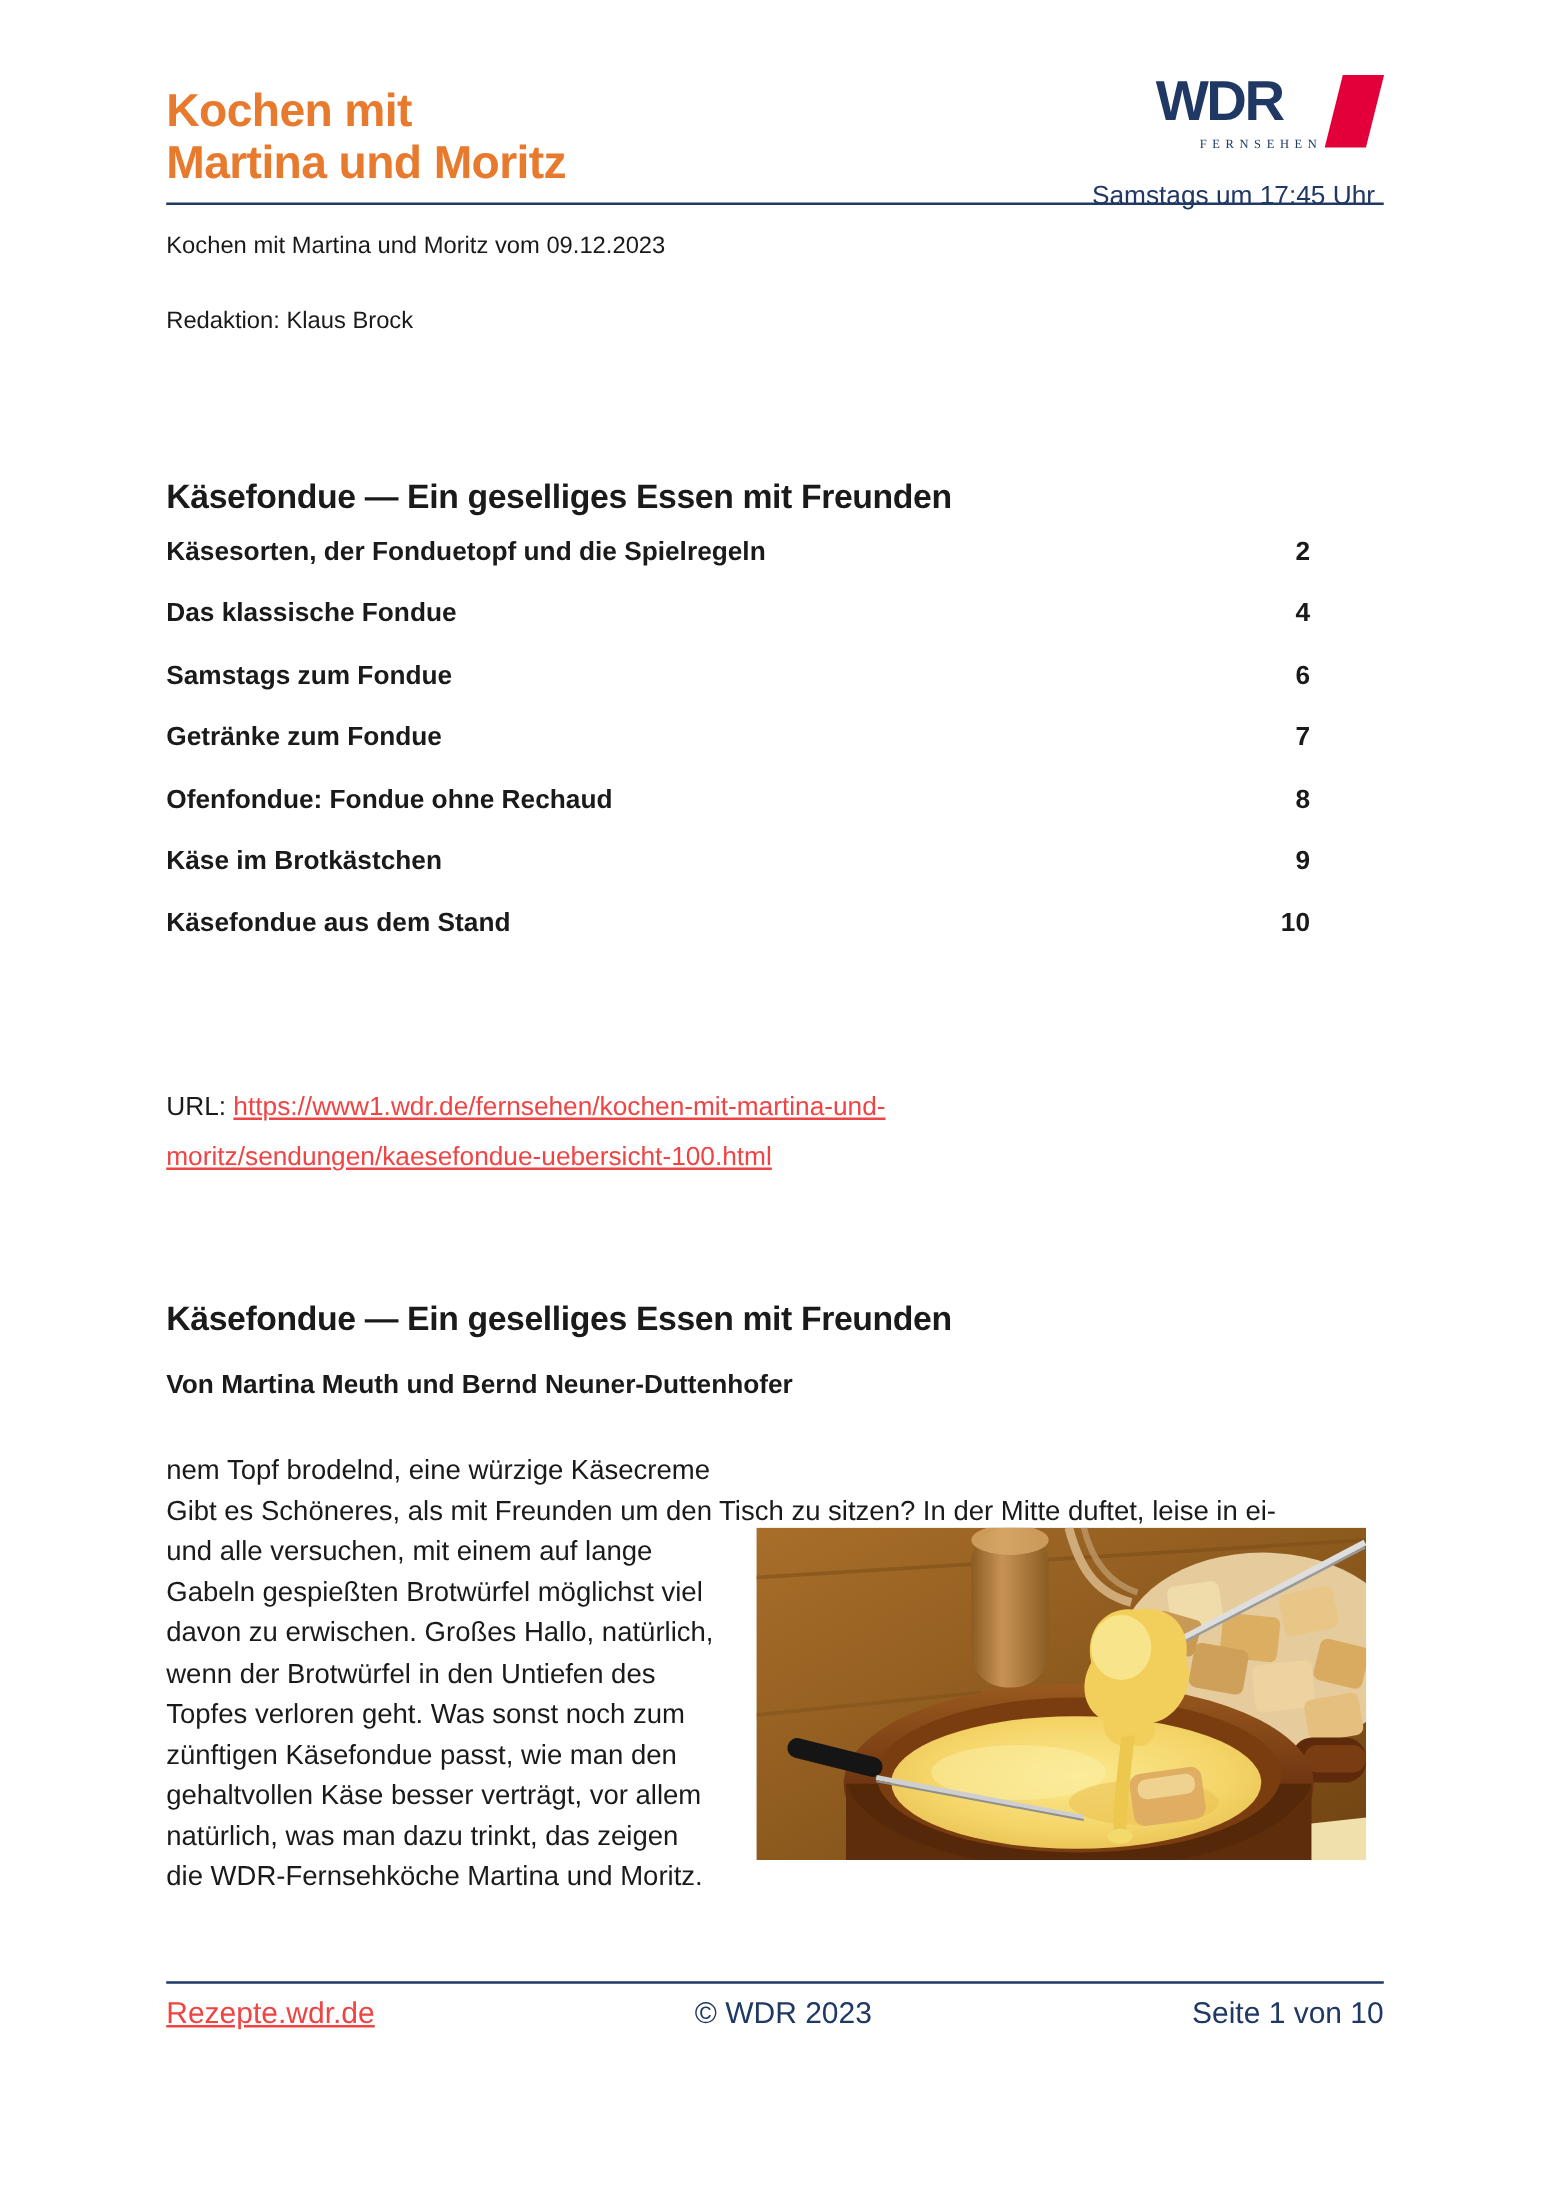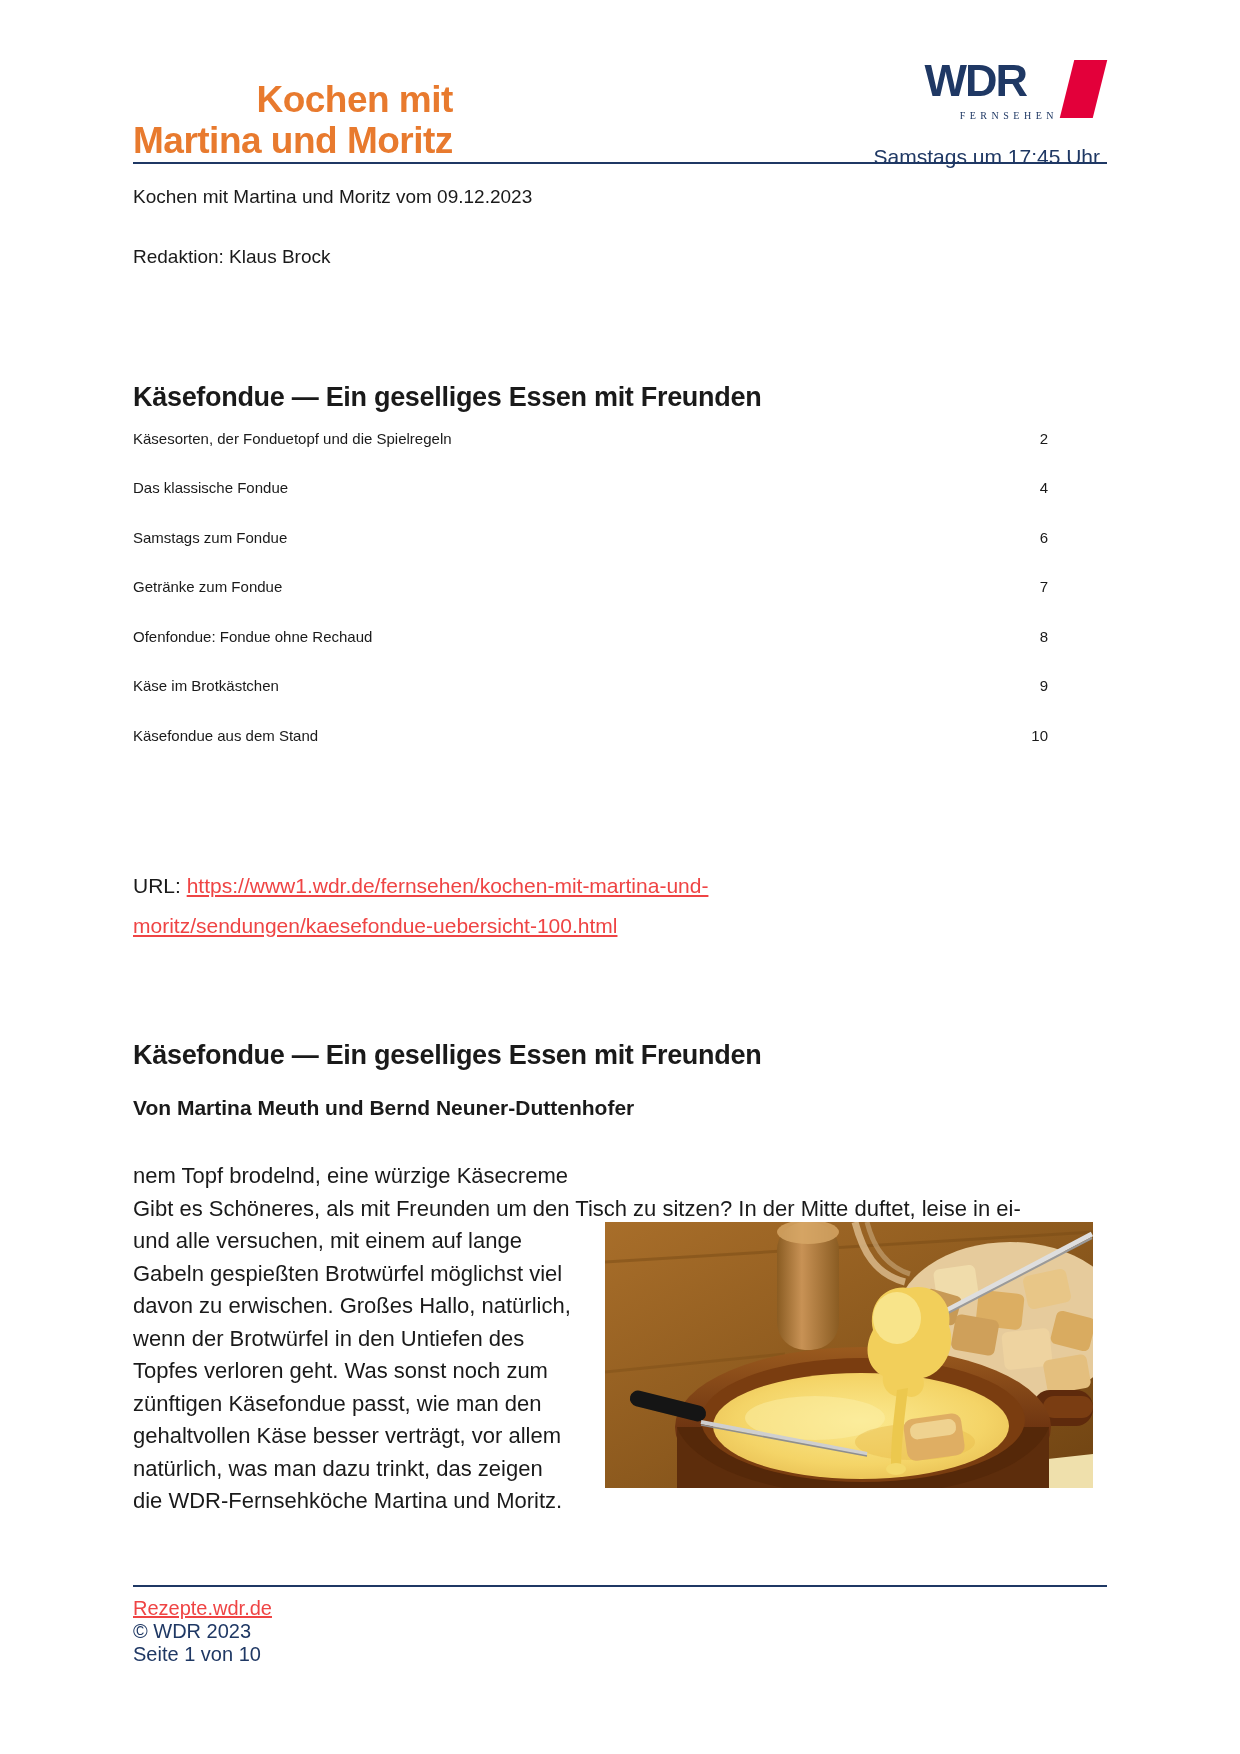--- a/index.html
+++ b/index.html
@@ -9,41 +9,41 @@
     margin:0 auto;
     background:#ffffff;
     font-family:"Liberation Sans", sans-serif;
     color:#1a1a1a;
     overflow:hidden;
   }
   .abs{position:absolute;}
 
   
   .brand-logo{
-    left:133px;top:79px;
+    left:133px;top:68px;
     font-weight:bold;font-size:37px;line-height:41px;
-    letter-spacing:-0.5px;color:#e87a2e;white-space:nowrap;text-align:right;
+    letter-spacing:-0.5px;color:#e87a2e;white-space:nowrap;
   }
   .wdr-block{right:140px;top:60px;text-align:right;}
   .wdr-row{display:flex;align-items:flex-start;justify-content:flex-end;gap:32px;}
   .wdr-word{font-weight:900;font-size:45px;line-height:42px;letter-spacing:-2px;color:#1f3864;}
   .wdr-slash{width:33px;height:58px;background:#e3003a;transform:skewX(-14deg);margin-left:9px;margin-top:0;}
   .wdr-fernsehen{font-size:10px;letter-spacing:4.5px;color:#1f3864;margin-top:-8px;margin-right:42px;font-family:Liberation Serif, serif;}
   .wdr-schedule{font-size:21px;color:#1f3864;margin-top:24px;margin-right:0;white-space:nowrap;}
   .rule{left:133px;width:974px;height:2px;background:#1f3864;}
   .rule-top{top:162px;}
   .episode-line{left:133px;top:186px;font-size:19px;}
   .redaktion-line{left:133px;top:246px;font-size:19px;}
 
   
   .toc-title{left:133px;top:382px;font-size:27px;font-weight:bold;letter-spacing:-0.3px;white-space:nowrap;}
   .toc-row{
     left:133px;width:915px;
     display:flex;justify-content:space-between;align-items:flex-start;
-    font-size:15px;white-space:nowrap;
+    font-size:21px;white-space:nowrap;font-weight:bold;
   }
   .toc-page{text-align:right;}
 
   
   .url-line{left:133px;font-size:21px;white-space:nowrap;}
   .url-prefix{color:#1a1a1a;}
   a.doc-link{color:#ef4444;text-decoration:underline;cursor:pointer;}
 
   
   .article-title{left:133px;top:1040px;font-size:27px;font-weight:bold;letter-spacing:-0.3px;white-space:nowrap;}
@@ -55,22 +55,21 @@
     left:605px;top:1222px;width:488px;height:266px;
     overflow:hidden;
   }
   .photo svg{display:block;}
 
   
   .rule-bottom{top:1585px;}
   .footer-bar{
     left:133px;top:1597px;width:974px;
     display:flex;justify-content:space-between;align-items:baseline;
-    font-size:20px;
-    flex-direction:column;
+    font-size:24px;
   }
   .footer-center{color:#1f3864;}
   .footer-right{color:#1f3864;}
 </style>
 </head>
 <body>
 
 <div class="page">
 
   <div class="abs brand-logo">

